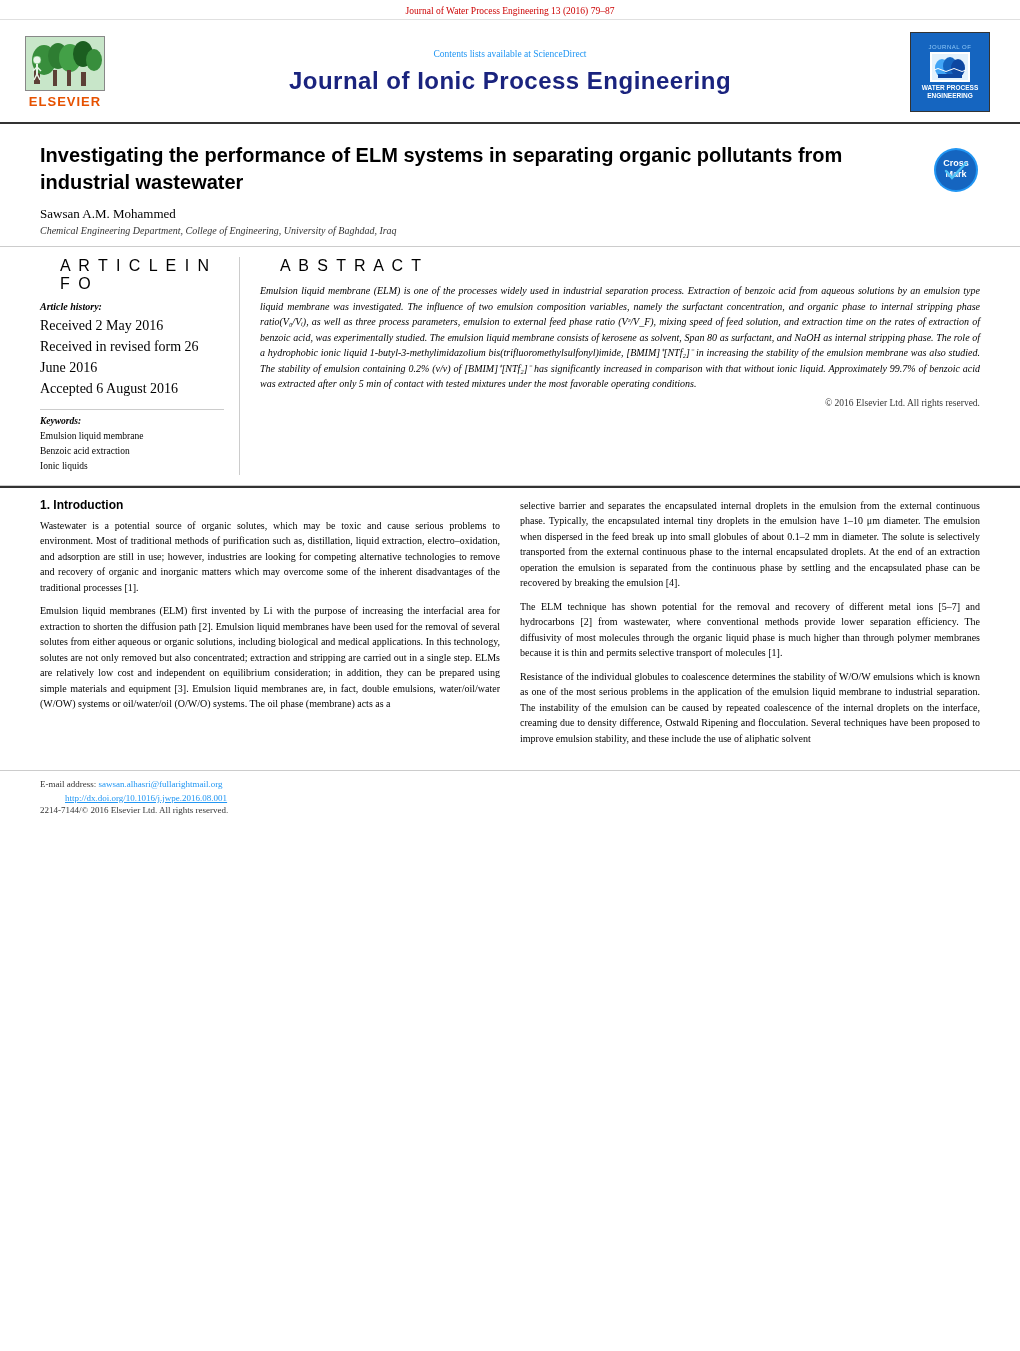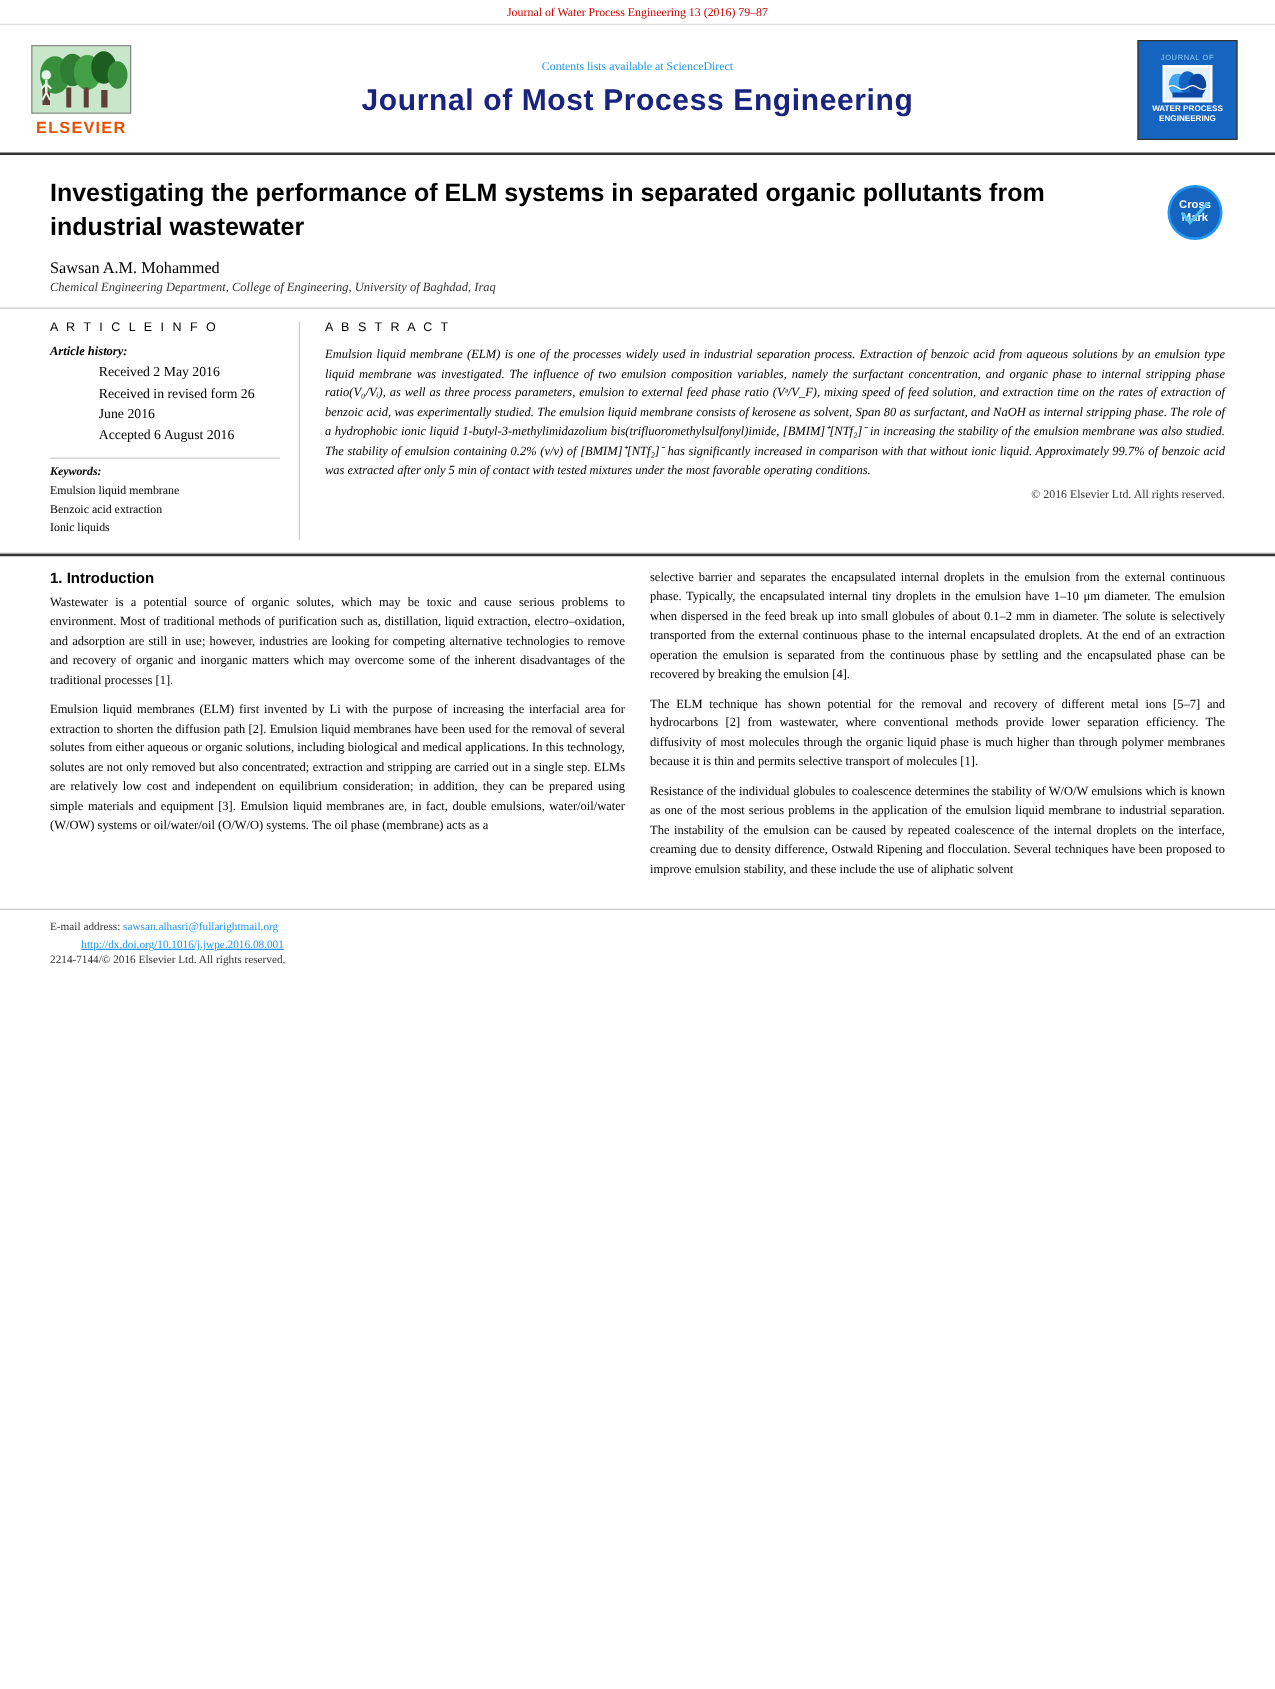--- a/index.html
+++ b/index.html
@@ -183,41 +183,41 @@
     .col-left {
       width: 200px;
       flex-shrink: 0;
       border-right: 1px solid #ccc;
       padding-right: 15px;
     }
     .col-right {
       flex: 1;
     }
     .section-label {
-      font-size: 10px;
+      font-size: 16px;
       letter-spacing: 2px;
       font-family: Arial, sans-serif;
       color: #000;
       text-transform: uppercase;
       margin-bottom: 8px;
       font-weight: normal;
+      margin-left: 20px;
     }
     .article-info-block {
       margin-bottom: 10px;
     }
     .article-info-block .info-heading {
       font-size: 10px;
       font-style: italic;
       font-weight: bold;
       margin-bottom: 3px;
     }
     .article-info-block .info-line {
-      font-size: 11px;
+      font-size: 14px;
       line-height: 1.5;
-      margin-left: 39px;
     }
     .keywords-block {
       margin-top: 6px;
     }
     .keywords-block .kw-heading {
       font-size: 9.5px;
       font-style: italic;
       font-weight: bold;
       margin-bottom: 3px;
     }
@@ -335,21 +335,21 @@
           <line x1="11" y1="36" x2="14" y2="42" stroke="#e8f5e9" stroke-width="1.5"></line>
         </svg>
       </div>
       <div class="elsevier-name">ELSEVIER</div>
     </div>
 
     <div class="header-center">
       <div class="contents-line">
         <span>Contents lists available at </span><span style="color:#2196f3;cursor:pointer;">ScienceDirect</span>
       </div>
-      <div class="journal-title">Journal of Most Process Engineering</div>
+      <div class="journal-title">Journal of Ionic Process Engineering</div>
     </div>
 
     <div class="journal-logo-right">
       <div class="jlogo-top">JOURNAL OF</div>
       <div class="jlogo-img">
         <svg width="36" height="26" viewBox="0 0 36 26" xmlns="http://www.w3.org/2000/svg">
           <rect width="36" height="26" fill="#e3f2fd"></rect>
           <ellipse cx="10" cy="14" rx="7" ry="9" fill="#42a5f5"></ellipse>
           <ellipse cx="18" cy="12" rx="7" ry="9" fill="#1565c0"></ellipse>
           <ellipse cx="26" cy="14" rx="7" ry="9" fill="#0d47a1"></ellipse>
@@ -358,21 +358,21 @@
           <path d="M2 16 Q6 13 10 16 Q14 19 18 16 Q22 13 26 16 Q30 19 34 16" fill="none" stroke="#fff" stroke-width="1"></path>
         </svg>
       </div>
       <div class="jlogo-bottom">WATER PROCESS<br>ENGINEERING</div>
     </div>
 
   </div>
 
   <div class="article-section">
     <div class="crossmark-row">
-      <div class="article-title">Investigating the performance of ELM systems in separated organic pollutants from industrial wastewater</div>
+      <div class="article-title">Investigating the performance of ELM systems in separating organic pollutants from industrial wastewater</div>
 
       <div class="crossmark-badge">
         <svg viewBox="0 0 48 48" xmlns="http://www.w3.org/2000/svg">
           <circle cx="24" cy="24" r="22" fill="#2196f3"></circle>
           <circle cx="24" cy="24" r="20" fill="#1565c0"></circle>
           <text x="24" y="20" text-anchor="middle" fill="#fff" font-size="9" font-family="Arial" font-weight="bold">Cross</text>
           <text x="24" y="31" text-anchor="middle" fill="#fff" font-size="9" font-family="Arial" font-weight="bold">Mark</text>
 
           <path d="M14 25 L20 32 L34 17" stroke="#4fc3f7" stroke-width="2.5" fill="none" stroke-linecap="round"></path>
         </svg>

